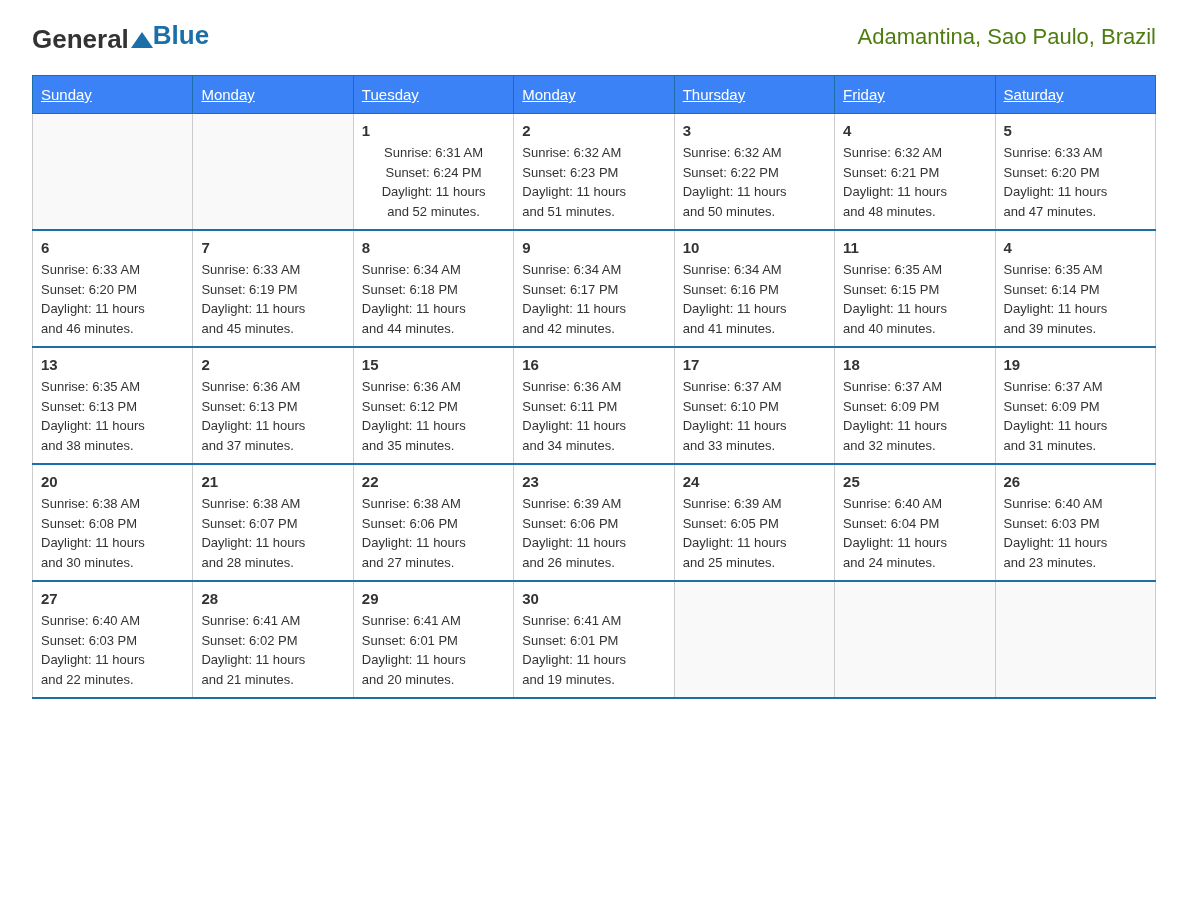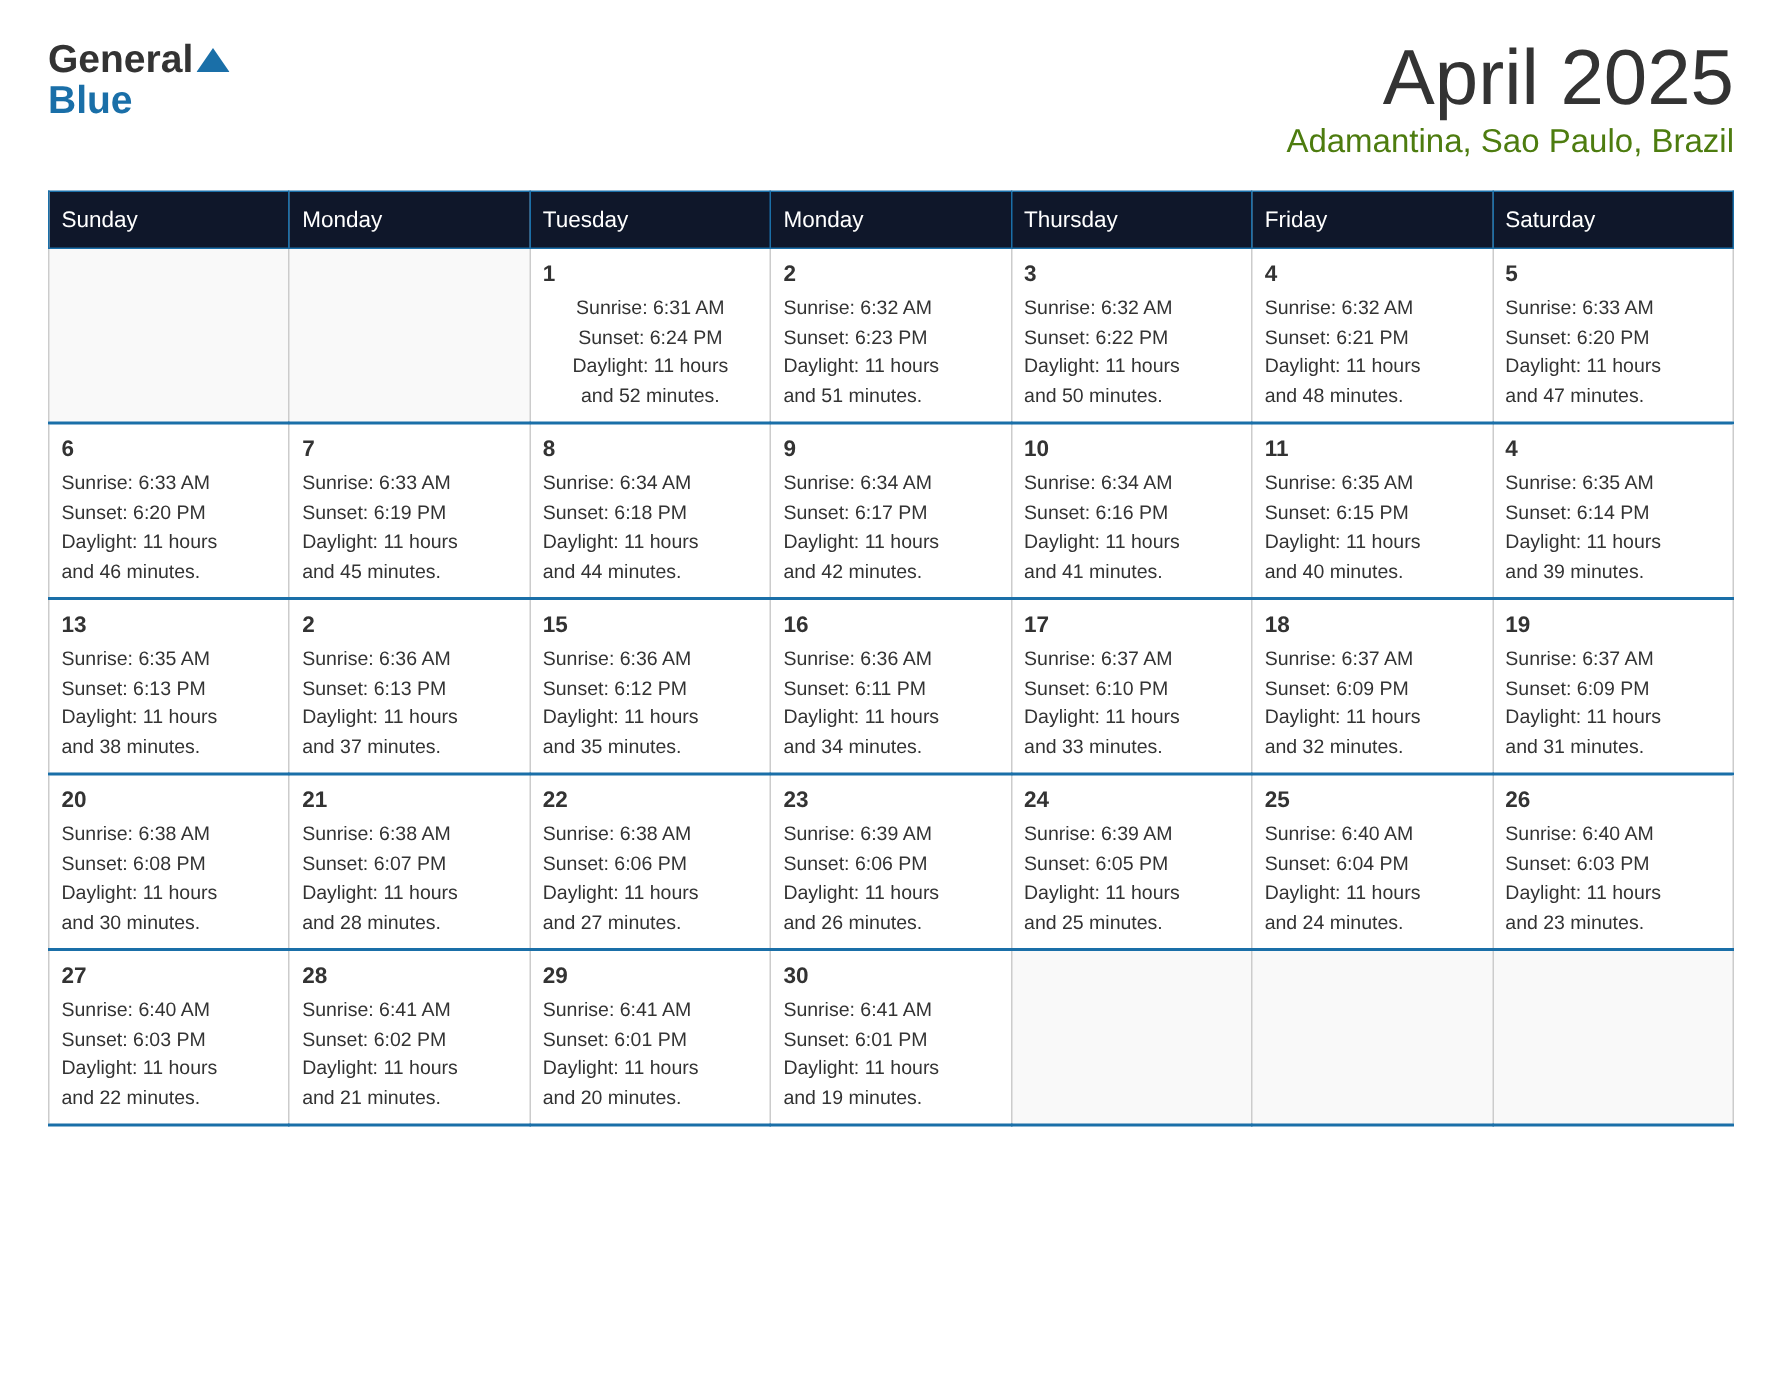--- a/index.html
+++ b/index.html
@@ -26,21 +26,21 @@
       font-weight: bold;
       color: #333;
     }
     .logo-text-blue {
       font-size: 26px;
       font-weight: bold;
       color: #1a6fa8;
     }
     .logo-wrapper {
       display: flex;
-      flex-direction: column;
+      flex-direction: row;
       align-items: flex-start;
     }
     .logo-top-row {
       display: flex;
       align-items: center;
     }
     .title-block {
       text-align: right;
     }
     .title-block h1 {
@@ -53,22 +53,23 @@
       font-size: 22px;
       font-weight: normal;
       color: #4d7c0f;
     }
     table {
       width: 100%;
       border-collapse: collapse;
       table-layout: fixed;
     }
     thead tr {
-      background-color: #0f172a;
+      background-color: #3b82f6;
       color: #fff;
+      text-decoration: underline;
     }
     thead th {
       padding: 10px 8px;
       font-size: 15px;
       font-weight: normal;
       text-align: left;
       border: 1px solid #1a6fa8;
     }
     tbody td {
       vertical-align: top;
@@ -107,21 +108,20 @@
         <div style="display:flex;flex-direction:column;align-items:center;margin-left:2px;">
           <svg width="22" height="20" viewBox="0 0 22 20">
             <polygon points="11,2 22,18 0,18" fill="#1a6fa8"></polygon>
           </svg>
         </div>
       </div>
       <span class="logo-text-blue" style="margin-top:-4px;">Blue</span>
     </div>
   </div>
   <div class="title-block">
-    <h1>April 2025</h1>
     <h2>Adamantina, Sao Paulo, Brazil</h2>
   </div>
 </div>
 
 <table>
   <thead>
     <tr>
     <th>Sunday</th>
         <th>Monday</th>
         <th>Tuesday</th>

